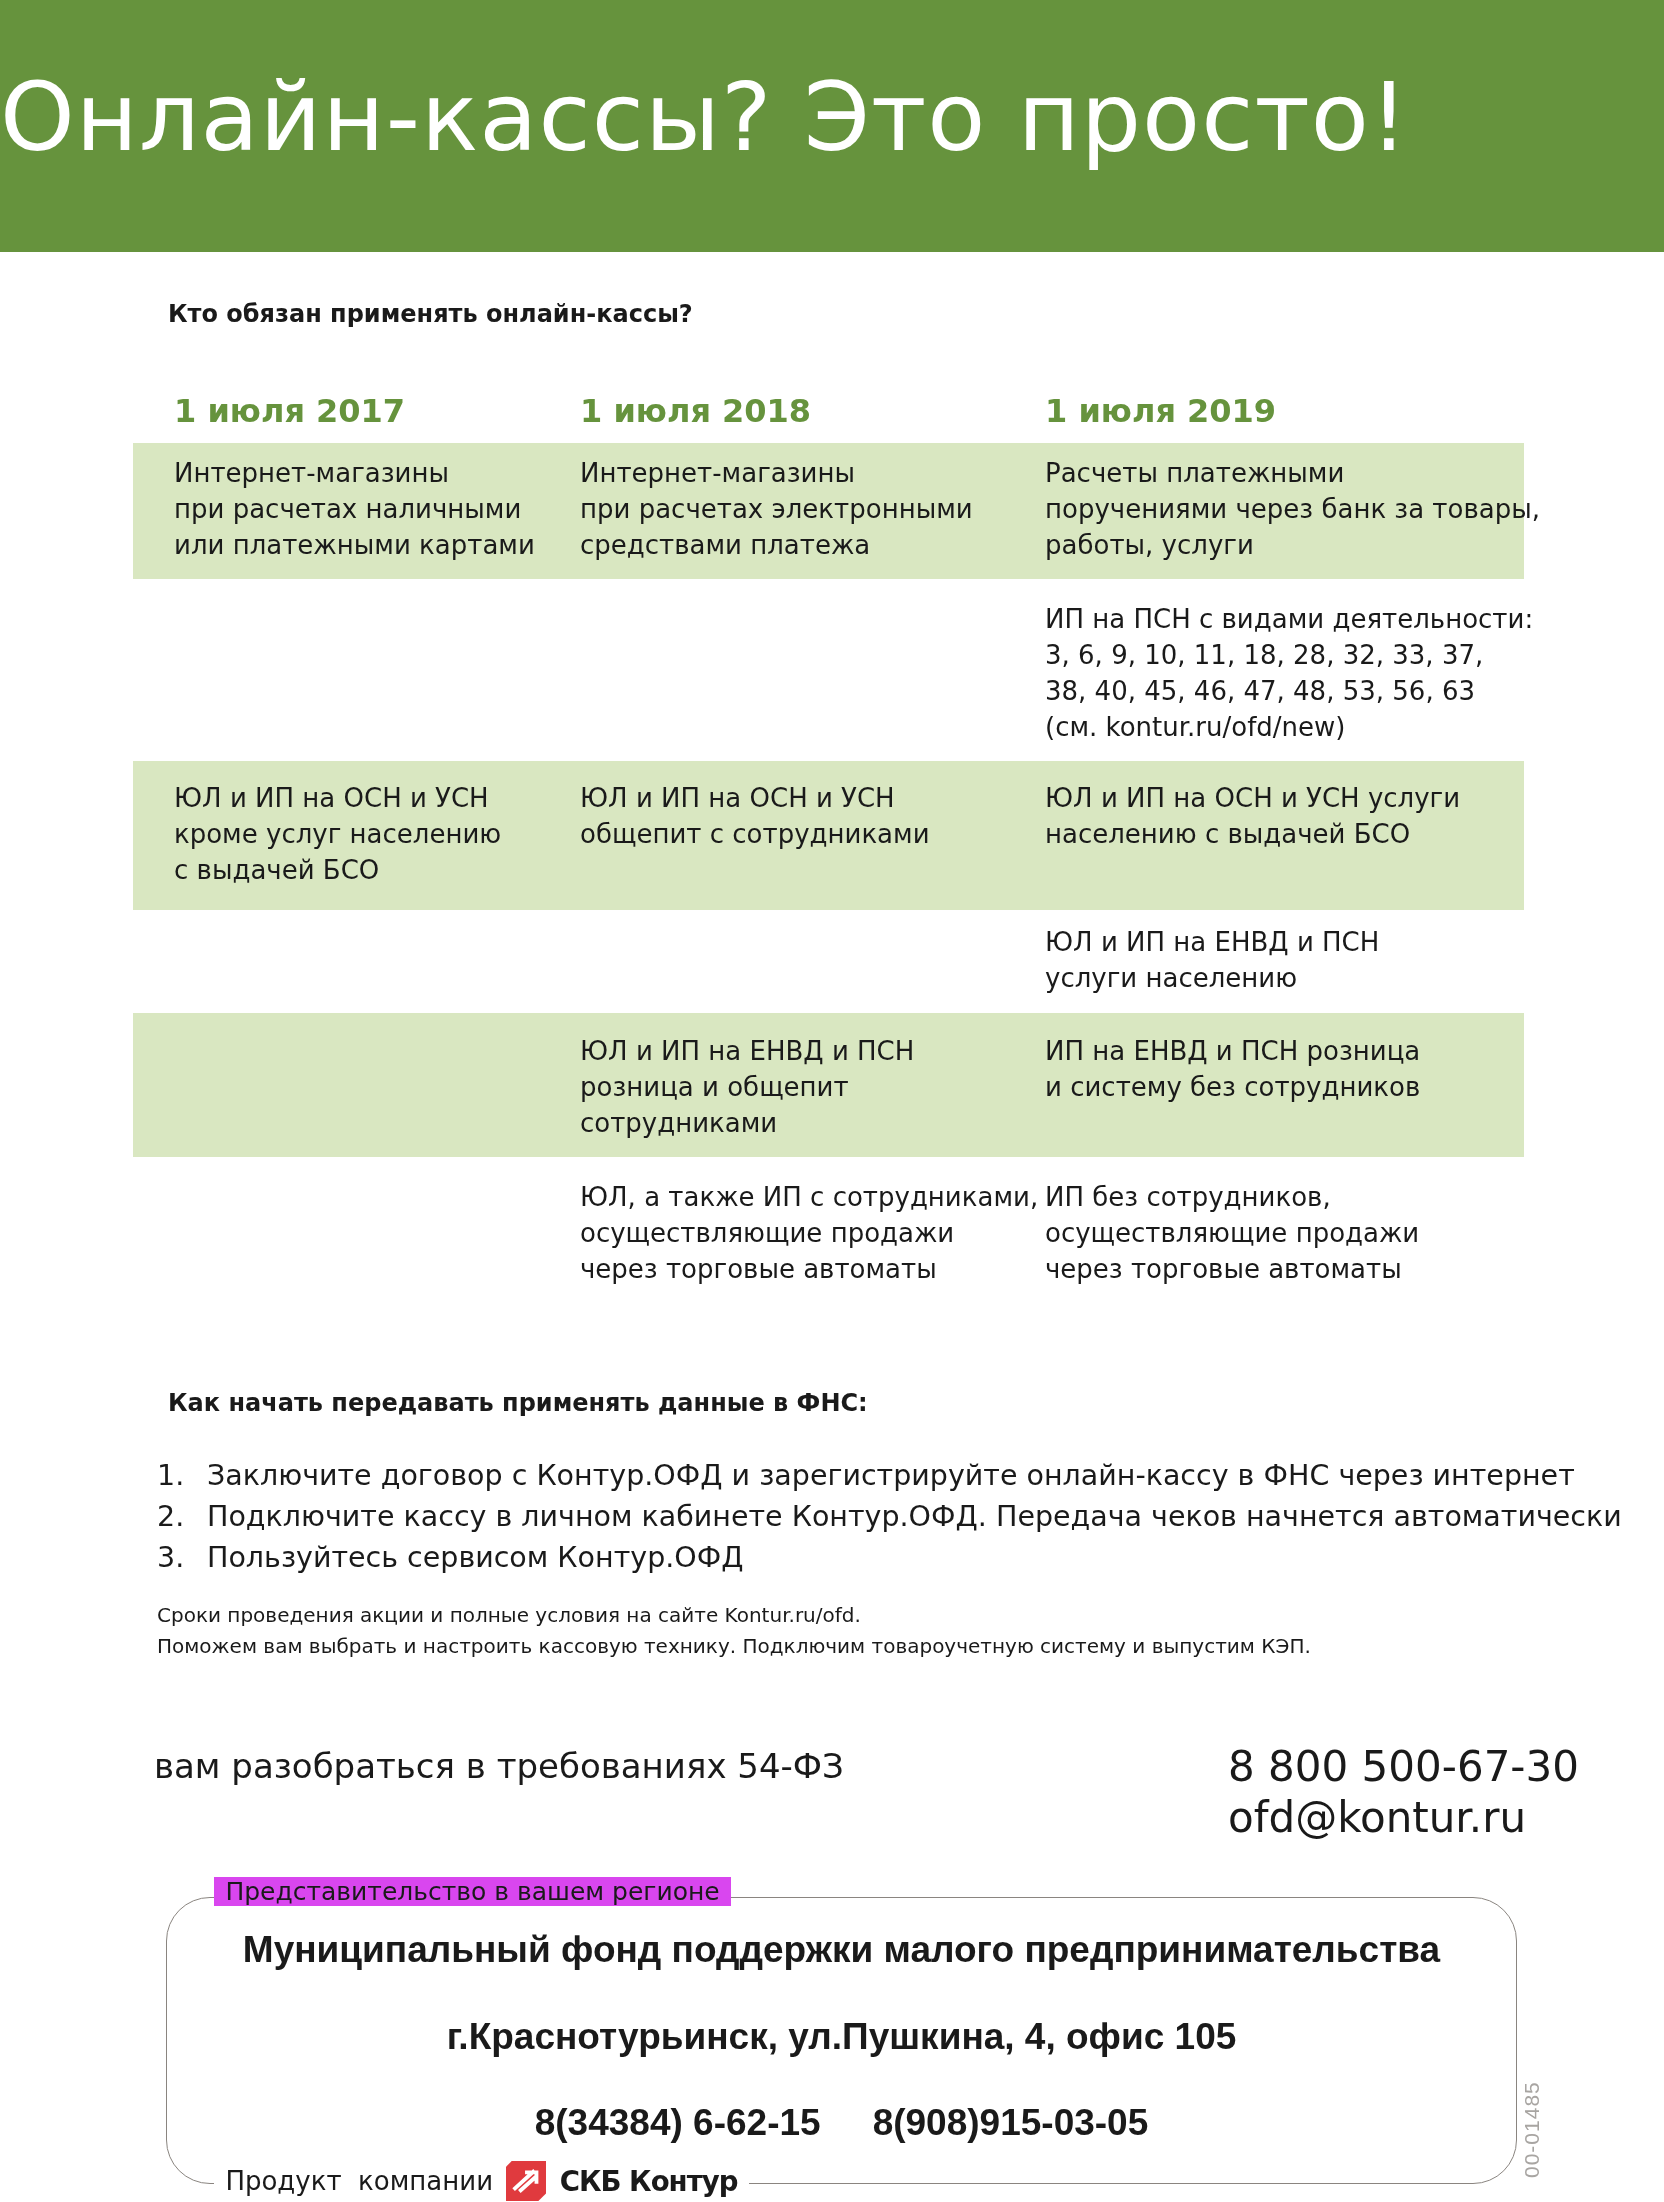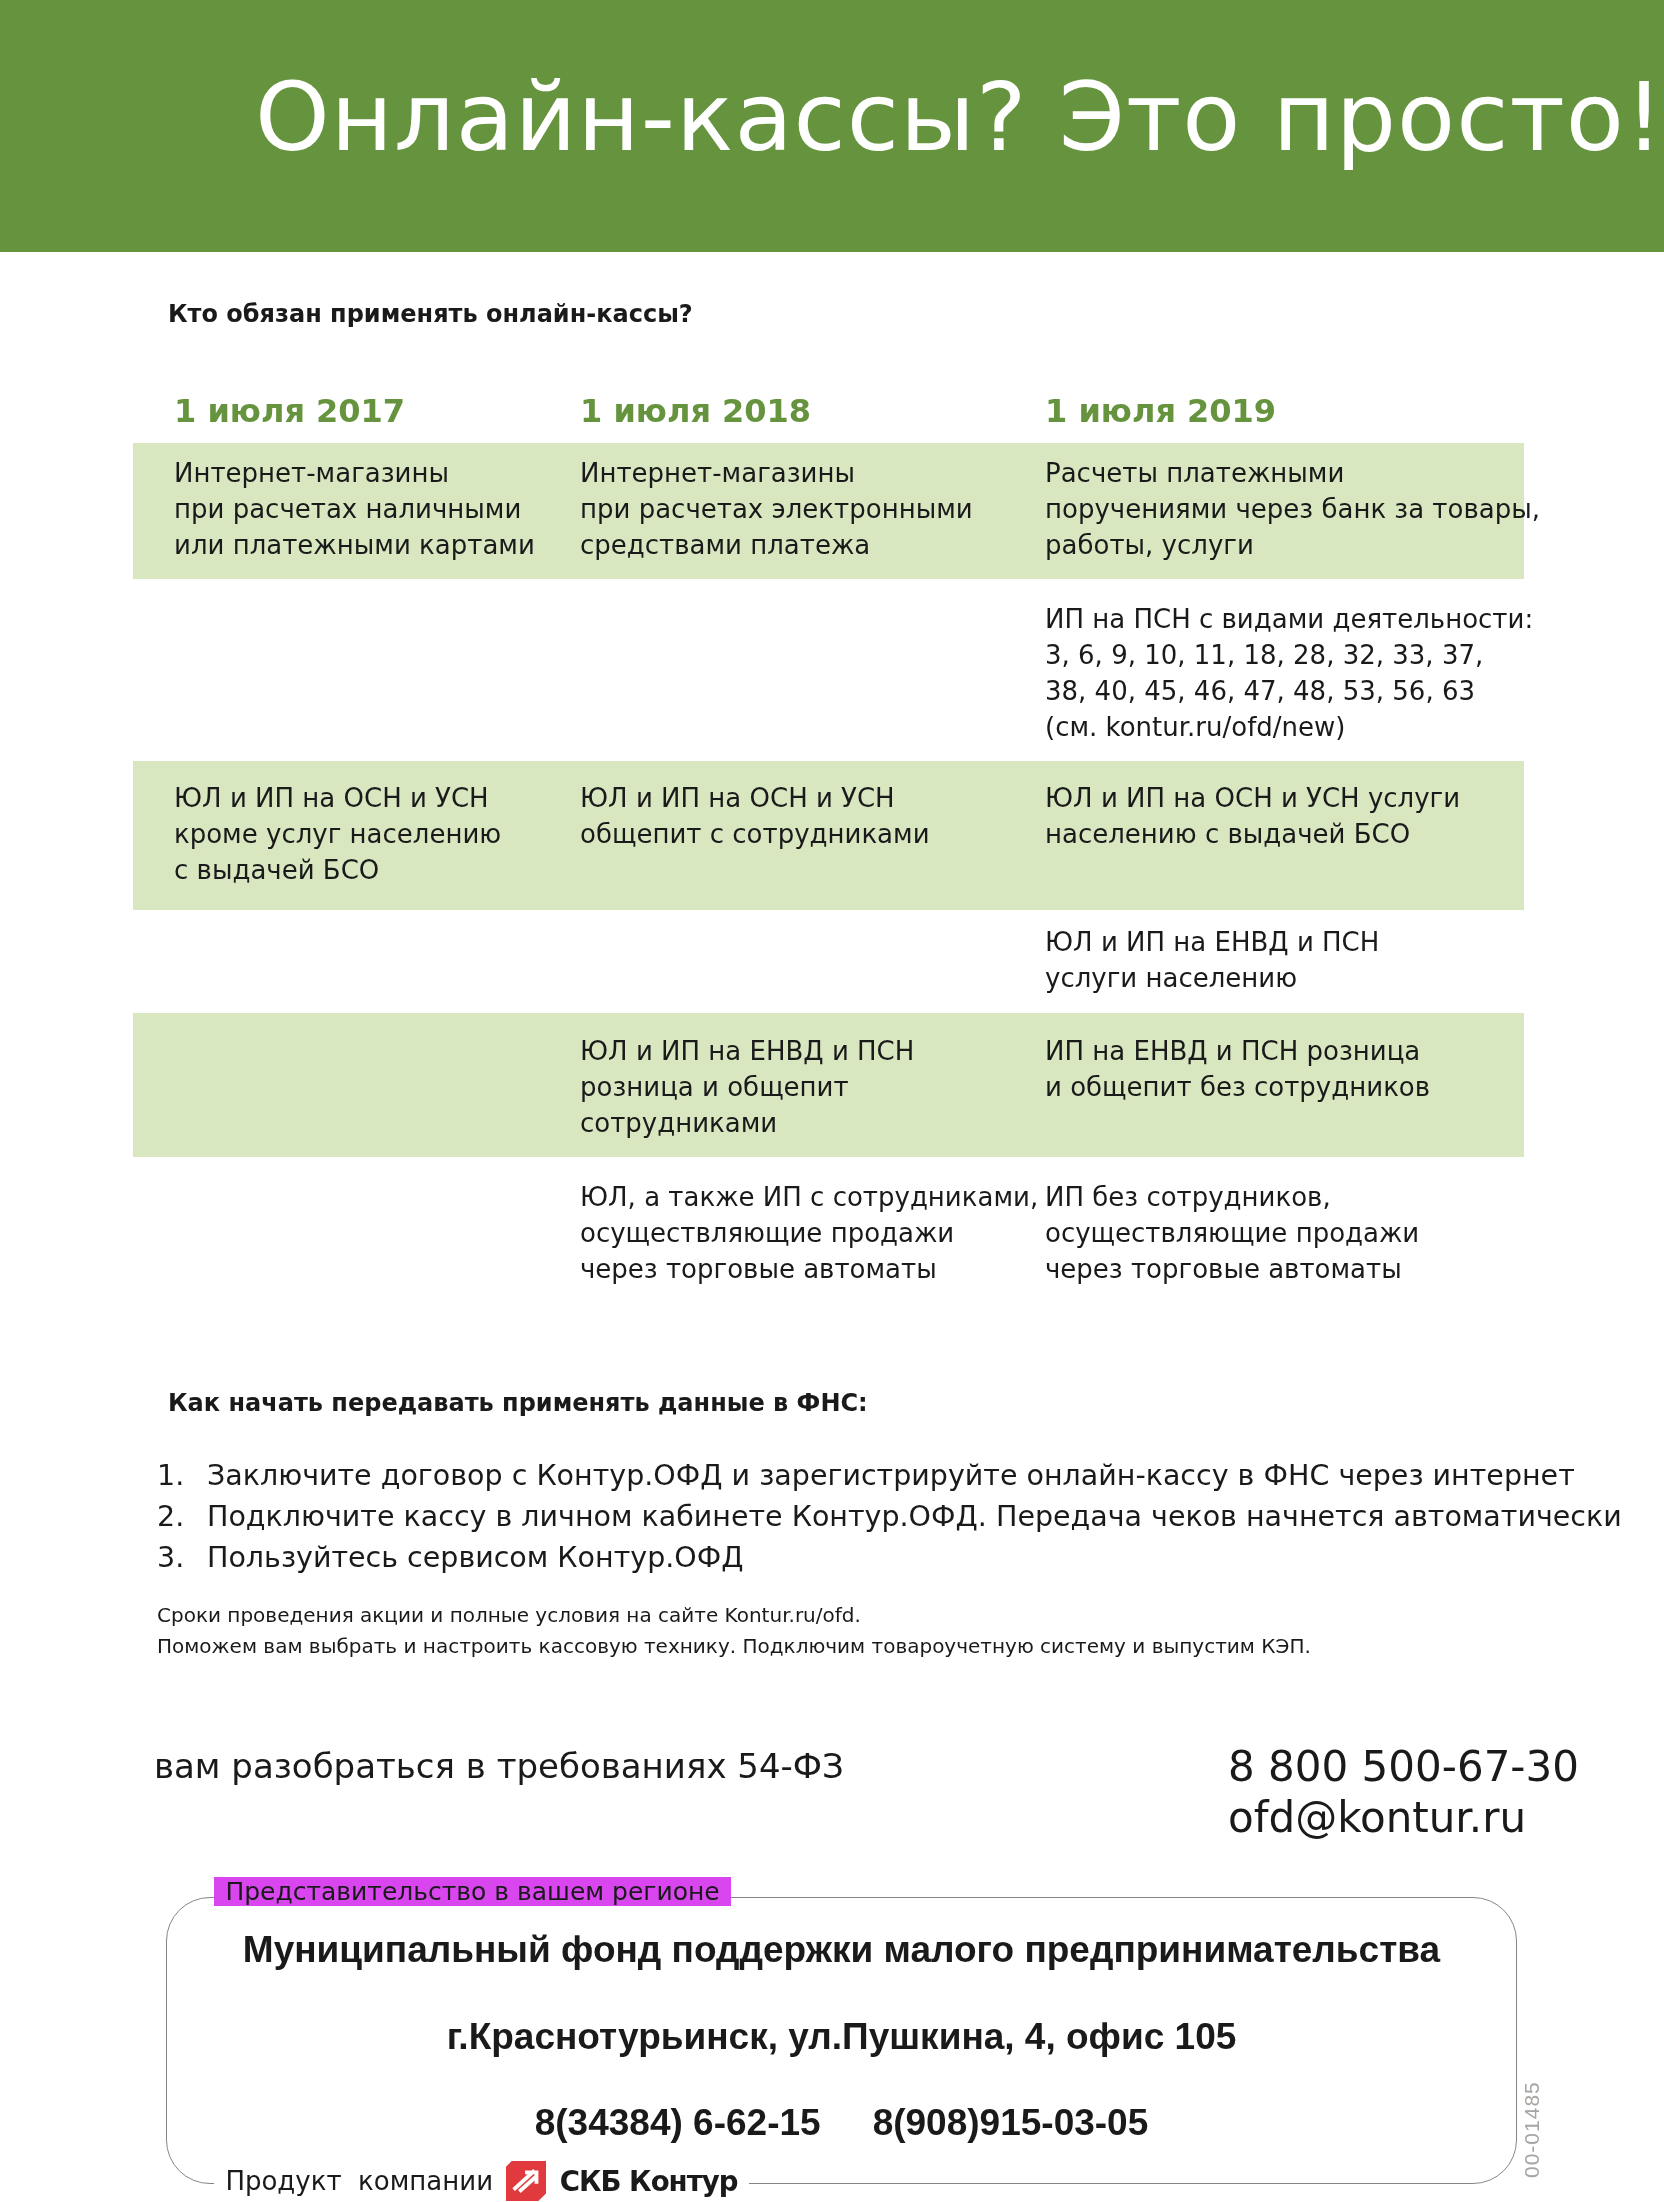--- a/index.html
+++ b/index.html
@@ -2,21 +2,21 @@
 <html style="font-size:15px"><head>
 <meta charset="utf-8">
 <style>
   * { margin: 0; padding: 0; box-sizing: border-box; }
   html, body { width: 1664px; height: 2203px; background: #ffffff; overflow: hidden; }
   body { position: relative; font-family: "DejaVu Sans", sans-serif; color: #1a1a1a; }
 
   .banner {
     position: absolute; left: 0; top: 0; width: 1664px; height: 252px;
     background: #66933d;
-    display: flex; align-items: center; justify-content: flex-end;
+    display: flex; align-items: center; justify-content: flex-start;
   }
   .banner-title {
     color: #ffffff; font-size: 95px; font-weight: normal;
     letter-spacing: 1px; margin-top: -19px;
     font-family: "DejaVu Sans", sans-serif;
   }
 
   .section-title {
     position: absolute; left: 168px; font-size: 24px; color: #1a1a1a;
     font-family: "DejaVu Sans", sans-serif;
@@ -124,21 +124,21 @@
 <div class="cell" style="left:1045px;top:780px;">ЮЛ и ИП на ОСН и УСН услуги
 населению с выдачей БСО</div>
 
 <div class="cell" style="left:1045px;top:924px;">ЮЛ и ИП на ЕНВД и ПСН
 услуги населению</div>
 
 <div class="cell" style="left:580px;top:1033px;">ЮЛ и ИП на ЕНВД и ПСН
 розница и общепит
 сотрудниками</div>
 <div class="cell" style="left:1045px;top:1033px;">ИП на ЕНВД и ПСН розница
-и общепит без сотрудников</div>
+и систему без сотрудников</div>
 
 <div class="cell" style="left:580px;top:1179px;">ЮЛ, а также ИП с сотрудниками,
 осуществляющие продажи
 через торговые автоматы</div>
 <div class="cell" style="left:1045px;top:1179px;">ИП без сотрудников,
 осуществляющие продажи
 через торговые автоматы</div>
 
 <h2 class="section-title" id="steps-title">Как начать передавать применять данные в ФНС:</h2>
 

